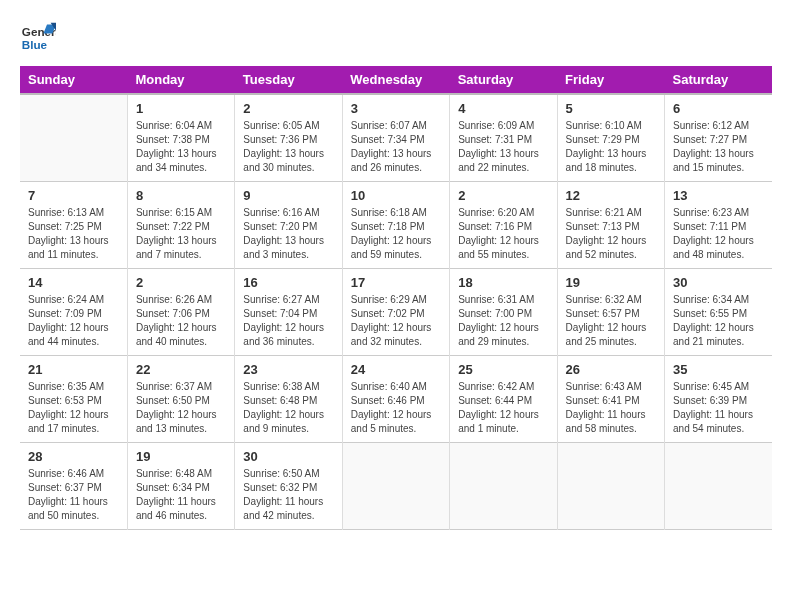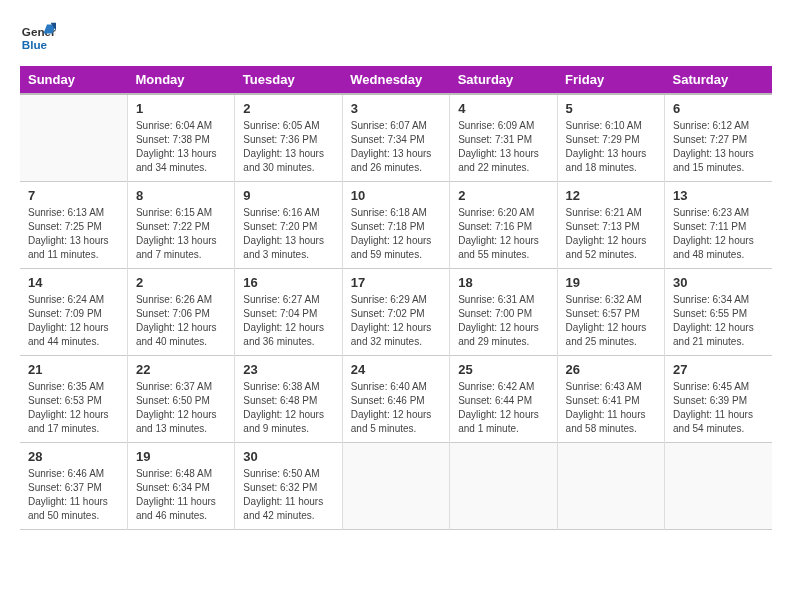--- a/index.html
+++ b/index.html
@@ -223,21 +223,21 @@
         </td>
         <td>
           <span class="day-num">25</span>
           <div class="day-info">Sunrise: 6:42 AM<br>Sunset: 6:44 PM<br>Daylight: 12 hours<br>and 1 minute.</div>
         </td>
         <td>
           <span class="day-num">26</span>
           <div class="day-info">Sunrise: 6:43 AM<br>Sunset: 6:41 PM<br>Daylight: 11 hours<br>and 58 minutes.</div>
         </td>
         <td>
-          <span class="day-num">27</span>
+          <span class="day-num">35</span>
           <div class="day-info">Sunrise: 6:45 AM<br>Sunset: 6:39 PM<br>Daylight: 11 hours<br>and 54 minutes.</div>
         </td>
       </tr>
       <tr>
         <td>
           <span class="day-num">28</span>
           <div class="day-info">Sunrise: 6:46 AM<br>Sunset: 6:37 PM<br>Daylight: 11 hours<br>and 50 minutes.</div>
         </td>
         <td>
           <span class="day-num">19</span>

